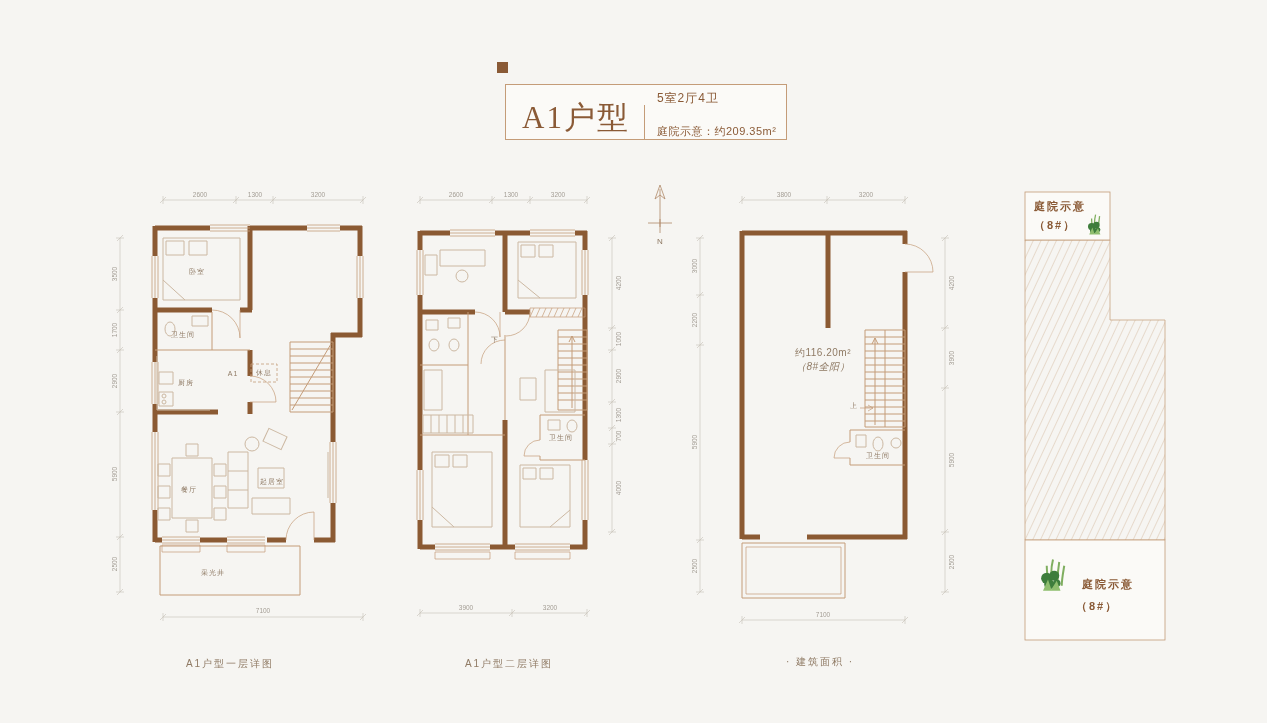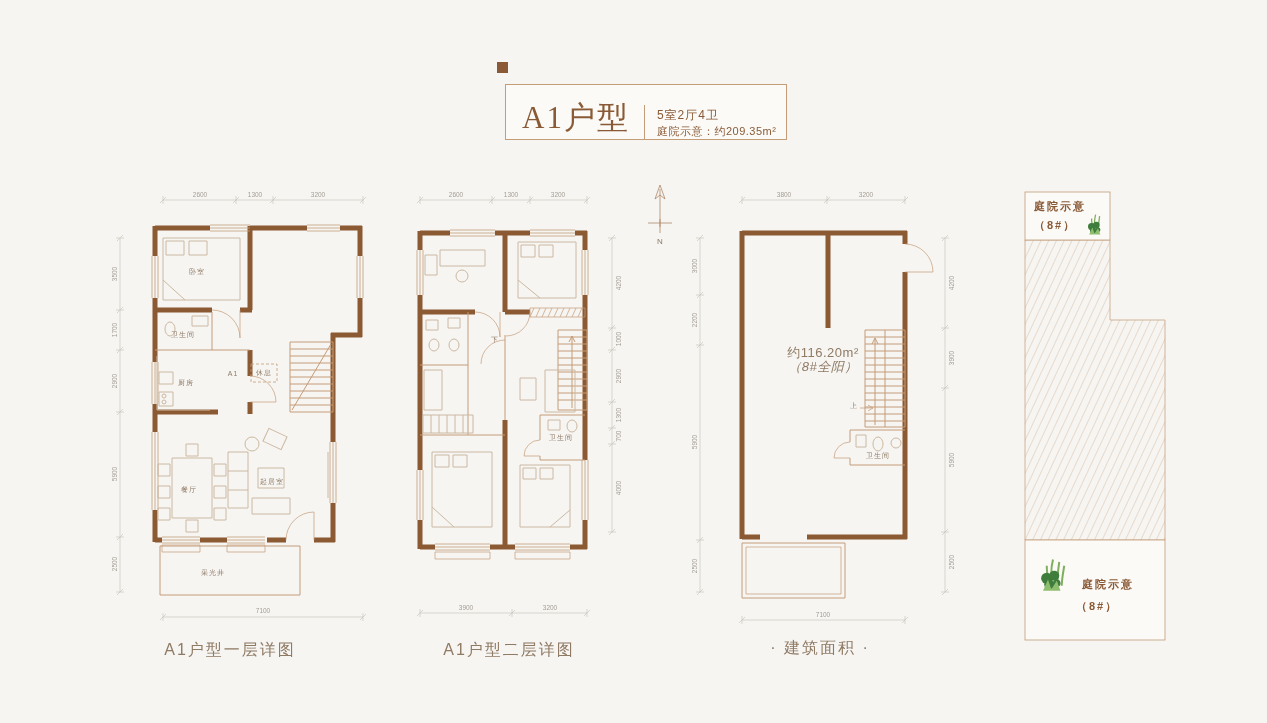--- a/index.html
+++ b/index.html
@@ -10,30 +10,30 @@
   html,body{margin:0;padding:0;}
   body{background:var(--background);font-family:"Liberation Sans",sans-serif;}
   .sheet{position:relative;width:1267px;height:723px;background:var(--background);overflow:hidden;}
   
   .titleblock{position:absolute;left:497px;top:62px;width:300px;height:70px;}
   .titleblock .corner{position:absolute;left:0;top:0;width:11px;height:11px;background:var(--accent_text);}
   .titleblock .frame{position:absolute;left:8px;top:22px;width:280px;height:54px;border:1px solid var(--line);background:var(--box_bg);display:flex;align-items:flex-end;}
   .titleblock .bigname{font-family:"Liberation Serif","DejaVu Serif",serif;font-size:31px;color:var(--accent_text);padding:0 14px 0 16px;letter-spacing:2px;white-space:nowrap;}
   .titleblock .vdiv{width:1px;height:34px;background:var(--line);}
   .titleblock .specs{padding-left:12px;color:var(--accent_text);}
-  .titleblock .specs .l1{font-size:12px;margin-bottom:0;letter-spacing:1px;}
+  .titleblock .specs .l1{font-size:12px;margin-bottom:17px;letter-spacing:1px;}
   .titleblock .specs .l2{font-size:11px;letter-spacing:0.5px;}
   
   .plan{position:absolute;}
   .plan svg{position:absolute;left:0;top:0;}
   .lbl{position:absolute;transform:translate(-50%,-50%);font-size:7px;color:var(--label_text);white-space:nowrap;letter-spacing:1px;}
   .dim{position:absolute;transform:translate(-50%,-50%);font-size:6.5px;color:var(--dim_text);white-space:nowrap;}
   .dim.v{transform:translate(-50%,-50%) rotate(-90deg);}
-  .caption{position:absolute;transform:translateX(-50%);font-size:16px;color:var(--label_text);letter-spacing:2px;white-space:nowrap;}
-  .arealbl{position:absolute;transform:translate(-50%,-50%);font-size:13px;color:var(--label_text);white-space:nowrap;letter-spacing:0.5px;}
+  .caption{position:absolute;transform:translateX(-50%);font-size:10px;color:var(--label_text);letter-spacing:2px;white-space:nowrap;margin-top:17px;}
+  .arealbl{position:absolute;transform:translate(-50%,-50%);font-size:10px;color:var(--label_text);white-space:nowrap;letter-spacing:0.5px;}
   
   .wall{stroke:var(--wall);stroke-width:5;fill:none;}
   .thin{stroke:var(--line);stroke-width:1;fill:none;}
   .thin2{stroke:var(--line);stroke-width:0.7;fill:none;}
   .furn{stroke:var(--furniture);stroke-width:1;fill:none;}
   .win{stroke:var(--line);stroke-width:0.8;fill:none;}
   .dimline{stroke:#c6c0b6;stroke-width:0.6;fill:none;}
   .dashedbox{stroke:var(--line);stroke-width:0.8;stroke-dasharray:3 2;fill:none;}
   .courtbox{fill:var(--box_bg);stroke:var(--line);stroke-width:0.8;}
   .courtlabel{position:absolute;font-size:11px;color:var(--accent_text);letter-spacing:2px;font-weight:bold;white-space:nowrap;text-align:right;}

